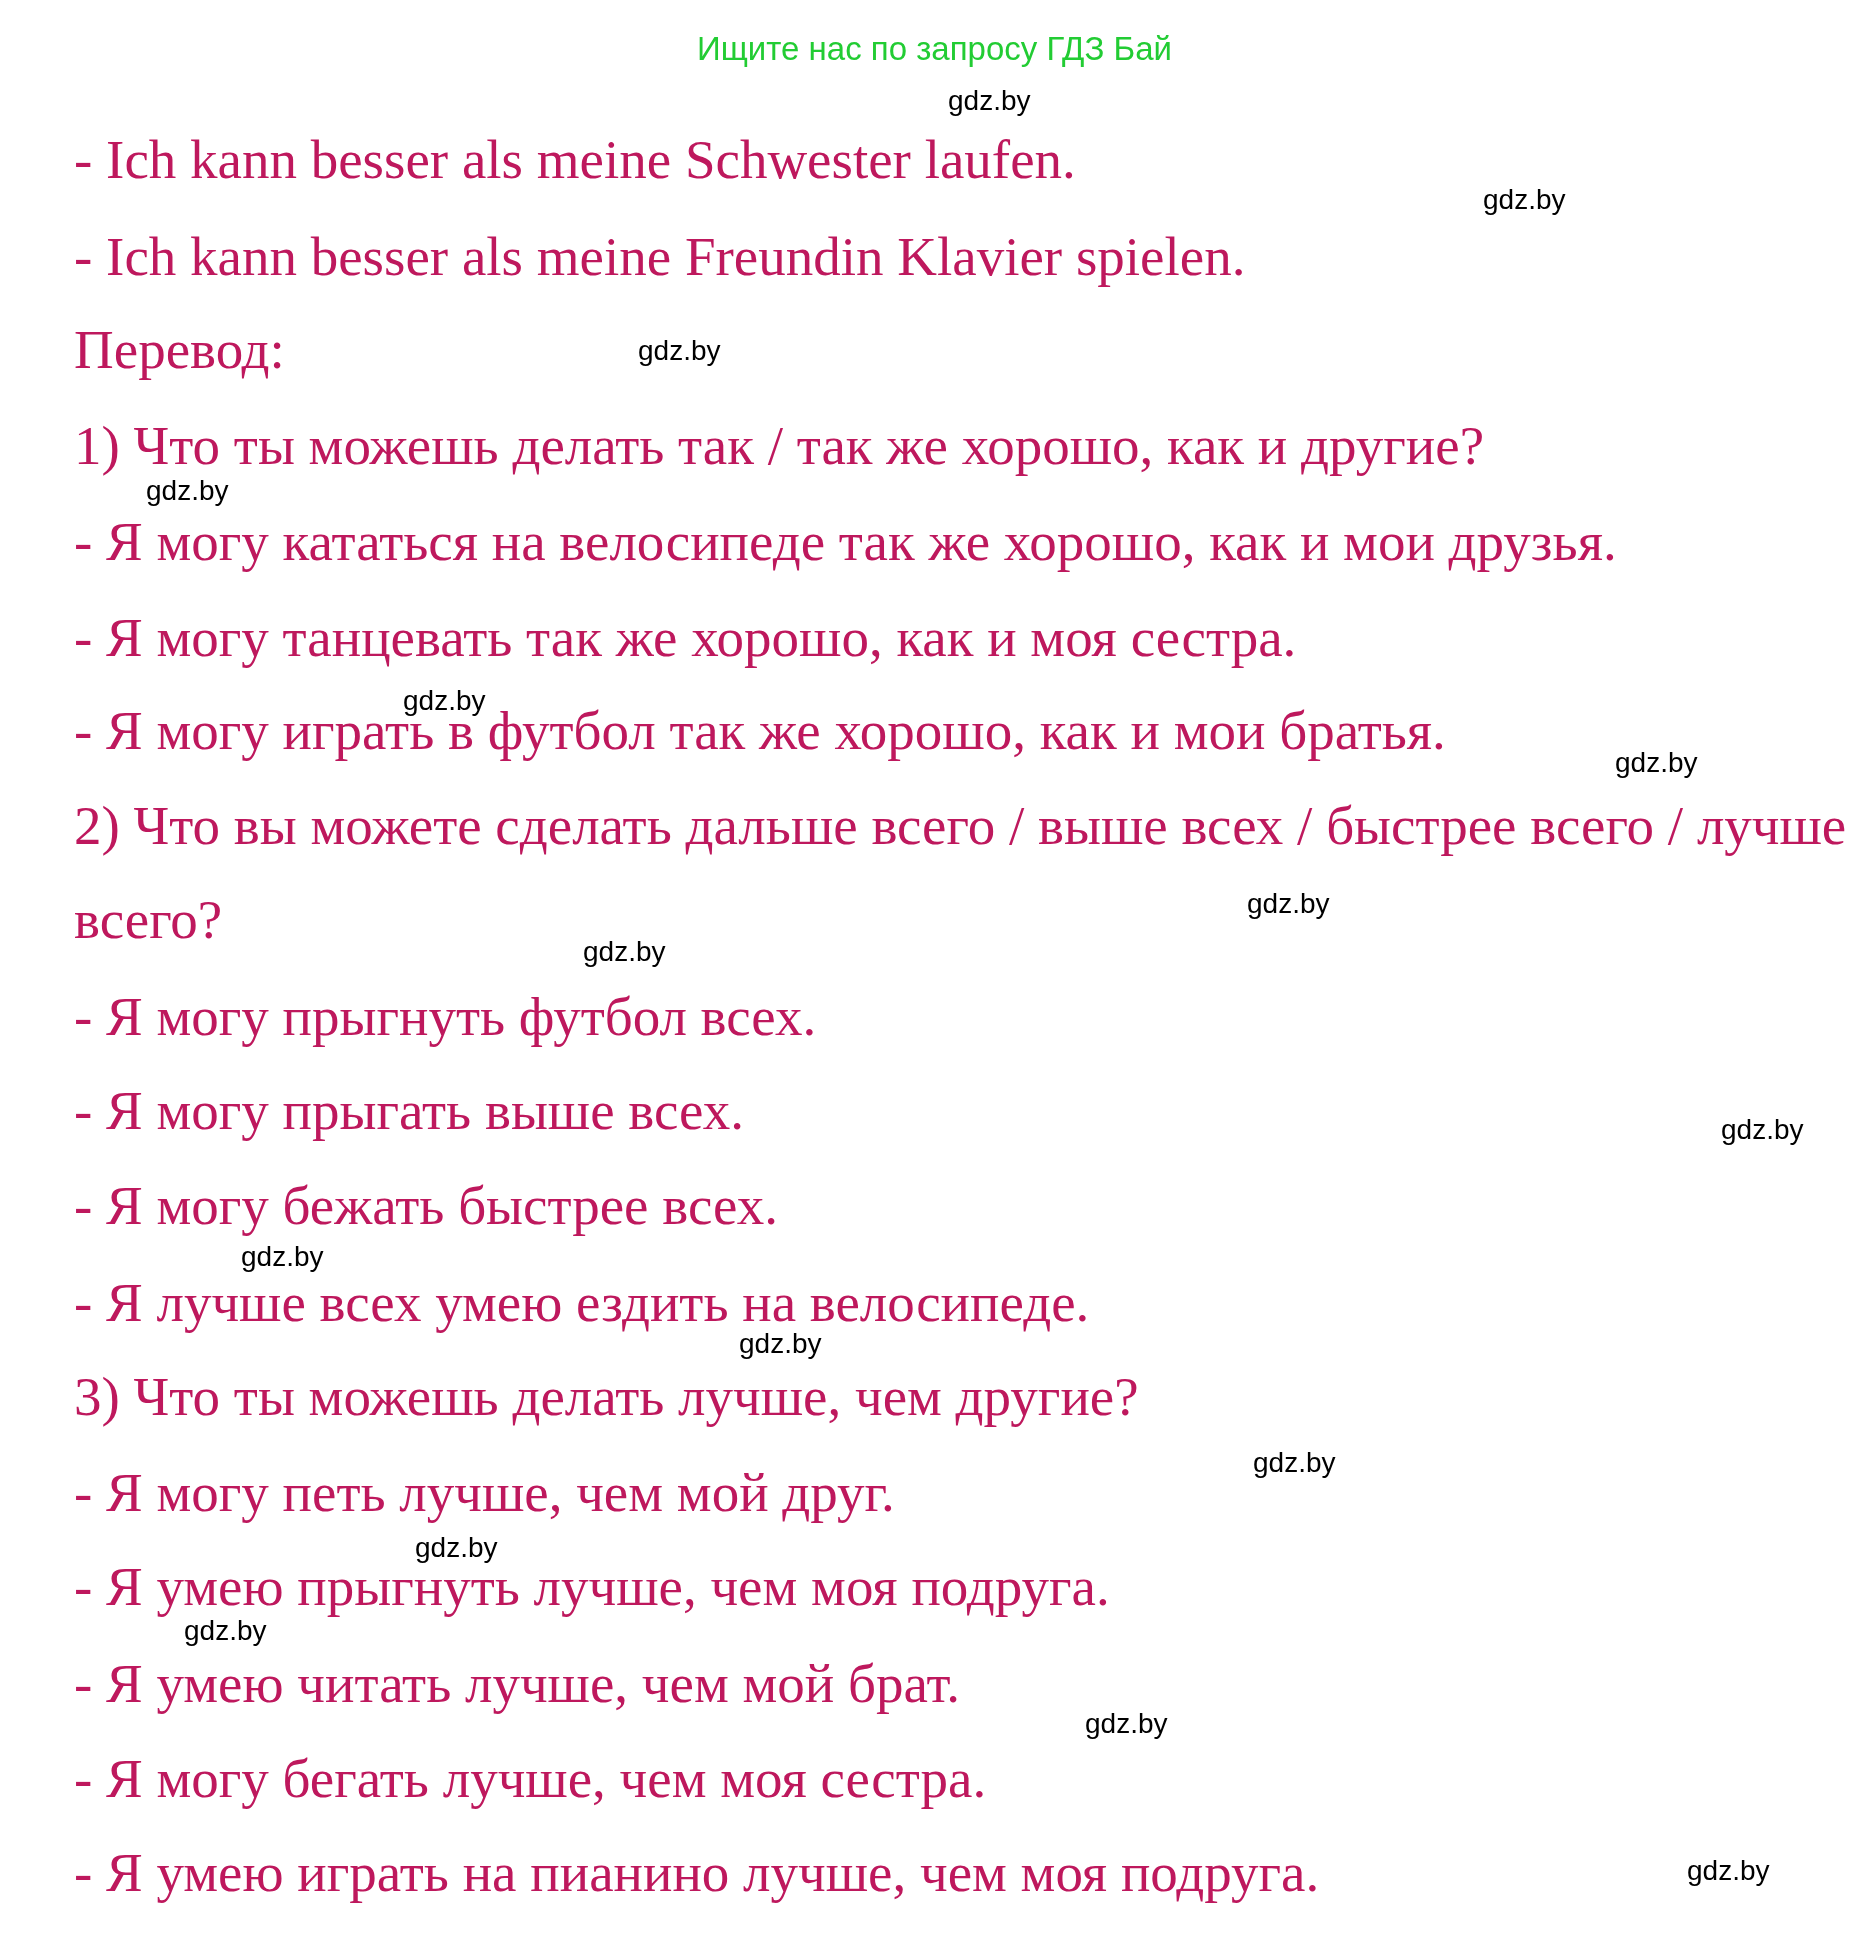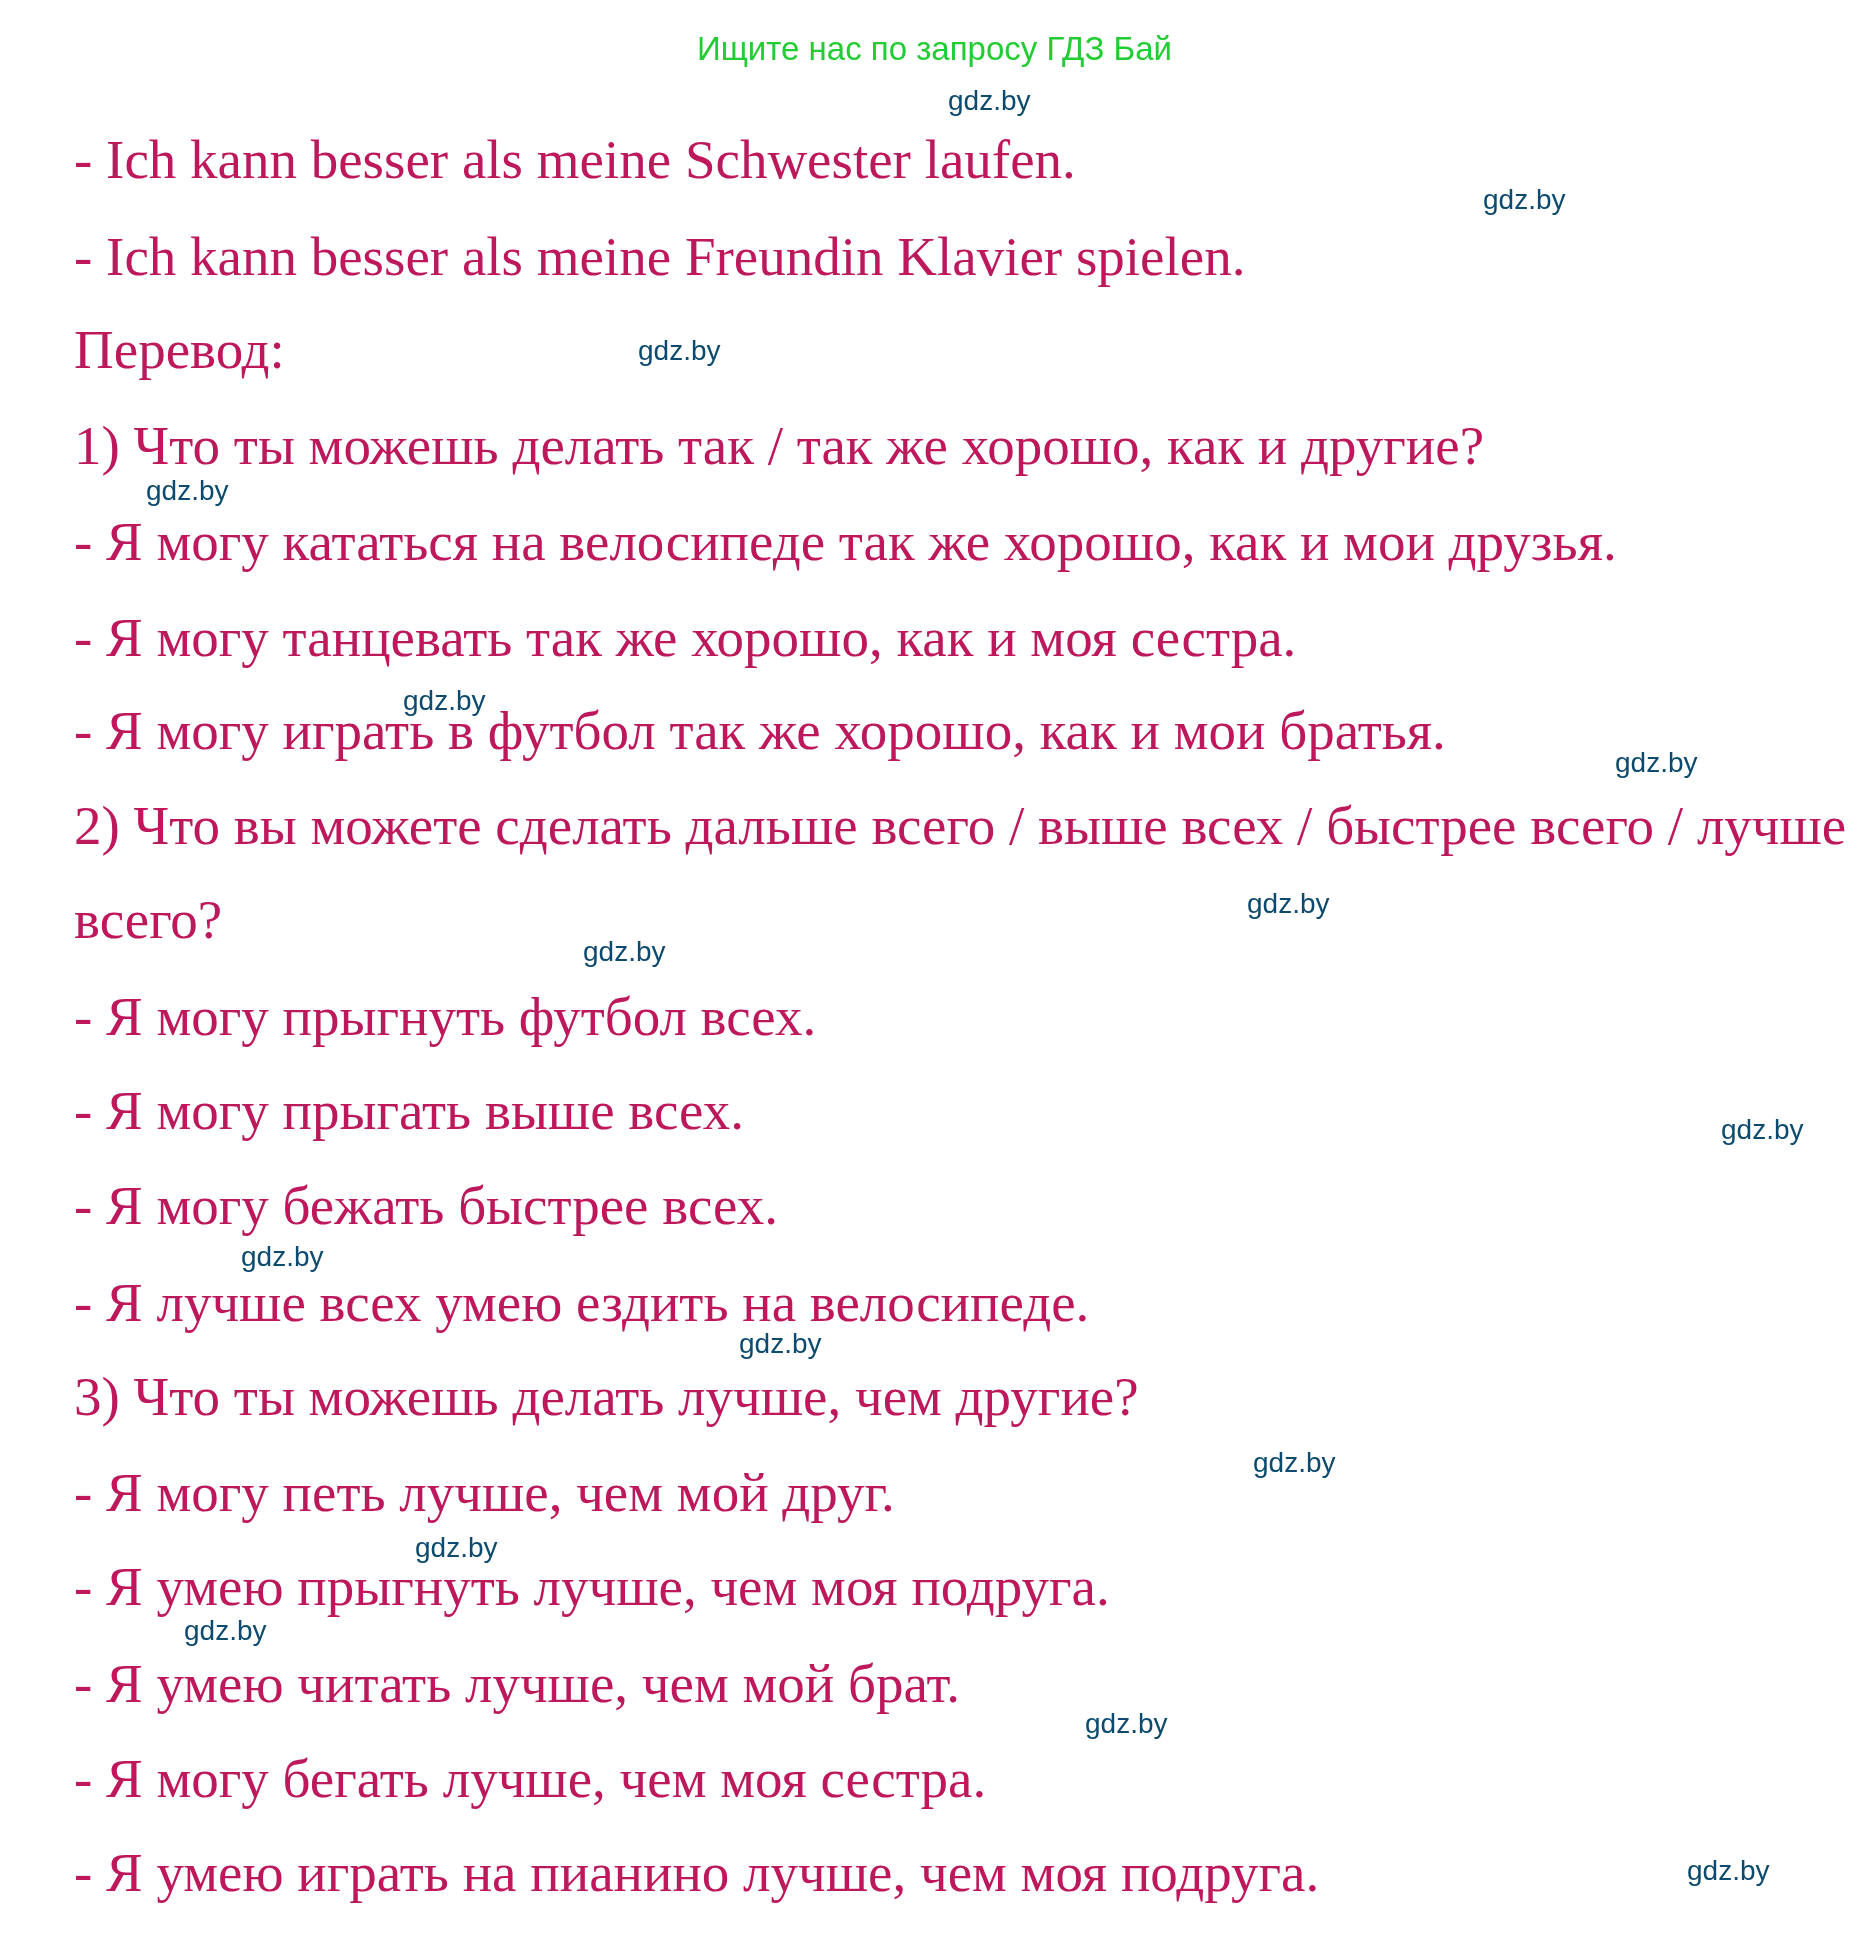--- a/index.html
+++ b/index.html
@@ -54,21 +54,21 @@
     white-space: nowrap;
   }
   .line.bold {
     font-weight: normal;
   }
   .wm {
     position: absolute;
     font-family: "Liberation Sans", sans-serif;
     font-size: 28px;
     line-height: 1;
-    color: #0c4a6e;
+    color: #000000;
     white-space: nowrap;
   }
 </style>
 </head>
 <body>
 
 <div class="page">
 
   <div class="banner">Ищите нас по запросу ГДЗ Бай</div>
 

